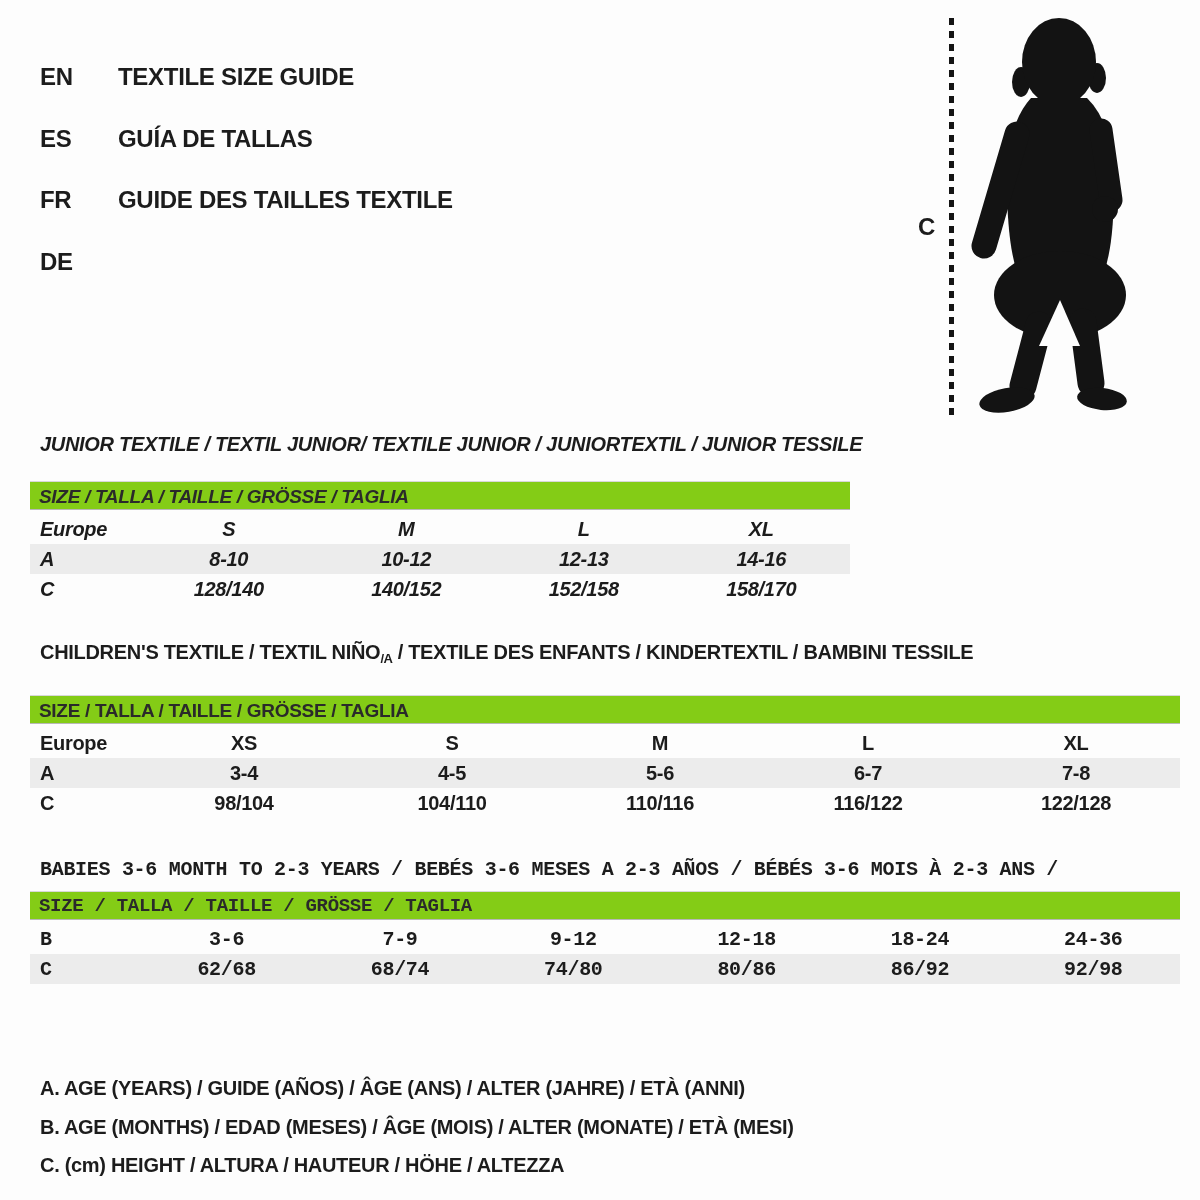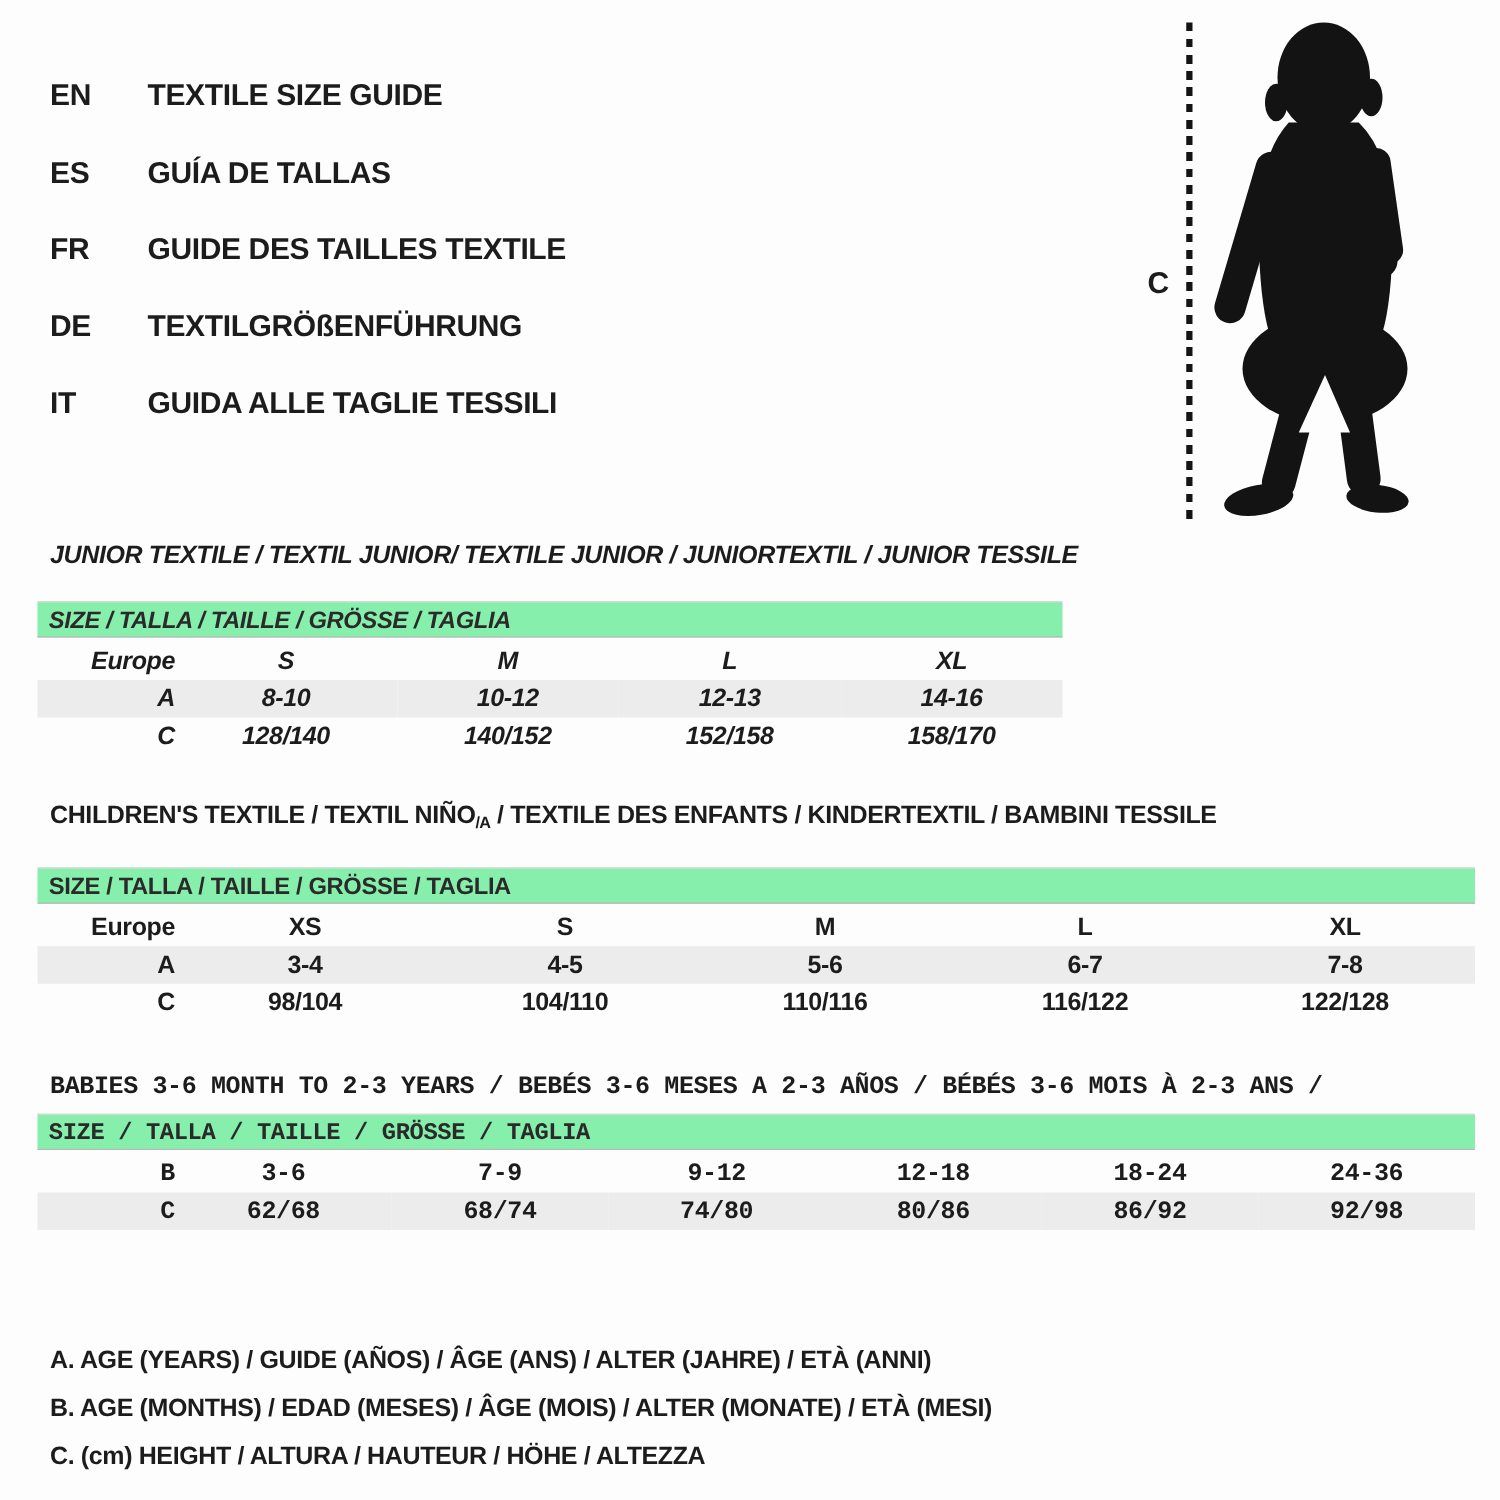--- a/index.html
+++ b/index.html
@@ -35,39 +35,39 @@
   #sec-children { top:642px; width:1150px; }
   #sec-babies   { top:851px; width:1150px;font-family:Liberation Mono, monospace; }
 
   .sec-title { margin-left:10px; font-size:20px; line-height:21px; white-space:nowrap; }
   #sec-babies .sec-title { line-height:37px; }
   .sub-small { font-size:13px; vertical-align:-4px; letter-spacing:-0.5px; }
 
   .size-bar {
     margin-top:26px;
     height:29px; line-height:29px;
-    background:#86efac;
+    background:#84cc16;
     border-top:1px solid #d8d8d8;
     border-bottom:1px solid #b8b8b8;
     padding-left:9px;
     font-size:19px; color:#2a2a2a;
     white-space:nowrap;
   }
   #sec-babies .size-bar { margin-top:3px; }
 
   .size-table {
     width:100%;
     margin-top:4px;
     border-collapse:collapse;
     table-layout:fixed;
   }
   .size-table tr { height:30px; }
   .size-table tr:nth-child(even) { background:#ececec; }
   .size-table td { font-size:20px; text-align:center; vertical-align:middle; }
-  .size-table td.lbl { width:110px; text-align:right; padding-left:10px; }
+  .size-table td.lbl { width:110px; text-align:left; padding-left:10px; }
 
   
   #legend { position:absolute; top:1069px; left:40px; }
   .legend-line { font-size:20px; line-height:38.5px; white-space:nowrap; }
 </style>
 </head>
 <body>
 
 <div id="lang-header">
   <div class="lang-row">
@@ -77,25 +77,20 @@
   <div class="lang-row">
     <span class="lang-code">ES</span>
     <span class="lang-title">GUÍA DE TALLAS</span>
   </div>
   <div class="lang-row">
     <span class="lang-code">FR</span>
     <span class="lang-title">GUIDE DES TAILLES TEXTILE</span>
   </div>
   <div class="lang-row">
     <span class="lang-code">DE</span>
-    <span class="lang-title">TEXTILGRÖßENFÜHRUNG</span>
-  </div>
-  <div class="lang-row">
-    <span class="lang-code">IT</span>
-    <span class="lang-title">GUIDA ALLE TAGLIE TESSILI</span>
   </div>
 </div>
 
 <div id="measure-line"></div>
 <div id="measure-label">C</div>
 
 <svg id="toddler-svg" width="182" height="410" viewBox="0 0 180 410" xmlns="http://www.w3.org/2000/svg">
   <g fill="#131313" stroke="none">
 
     <ellipse cx="62" cy="72" rx="9" ry="15"></ellipse>

